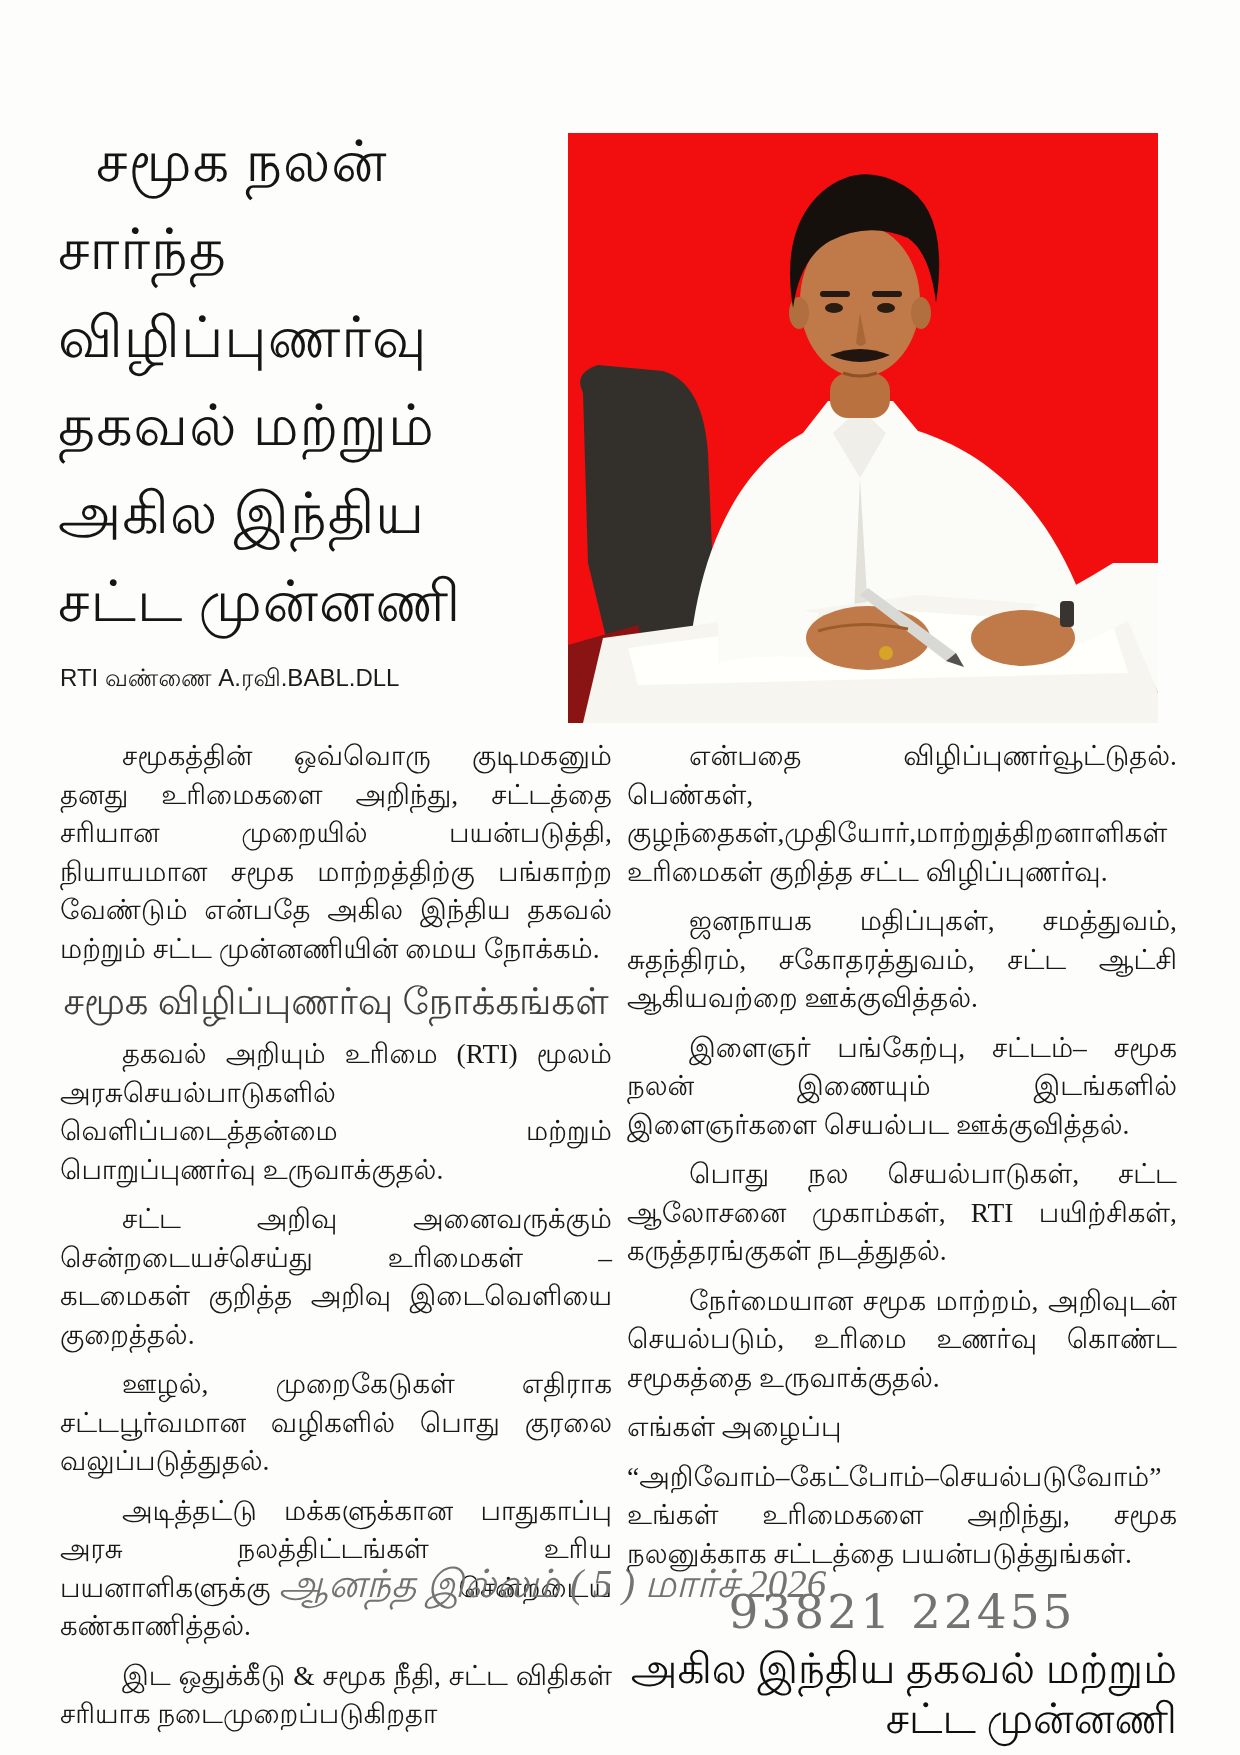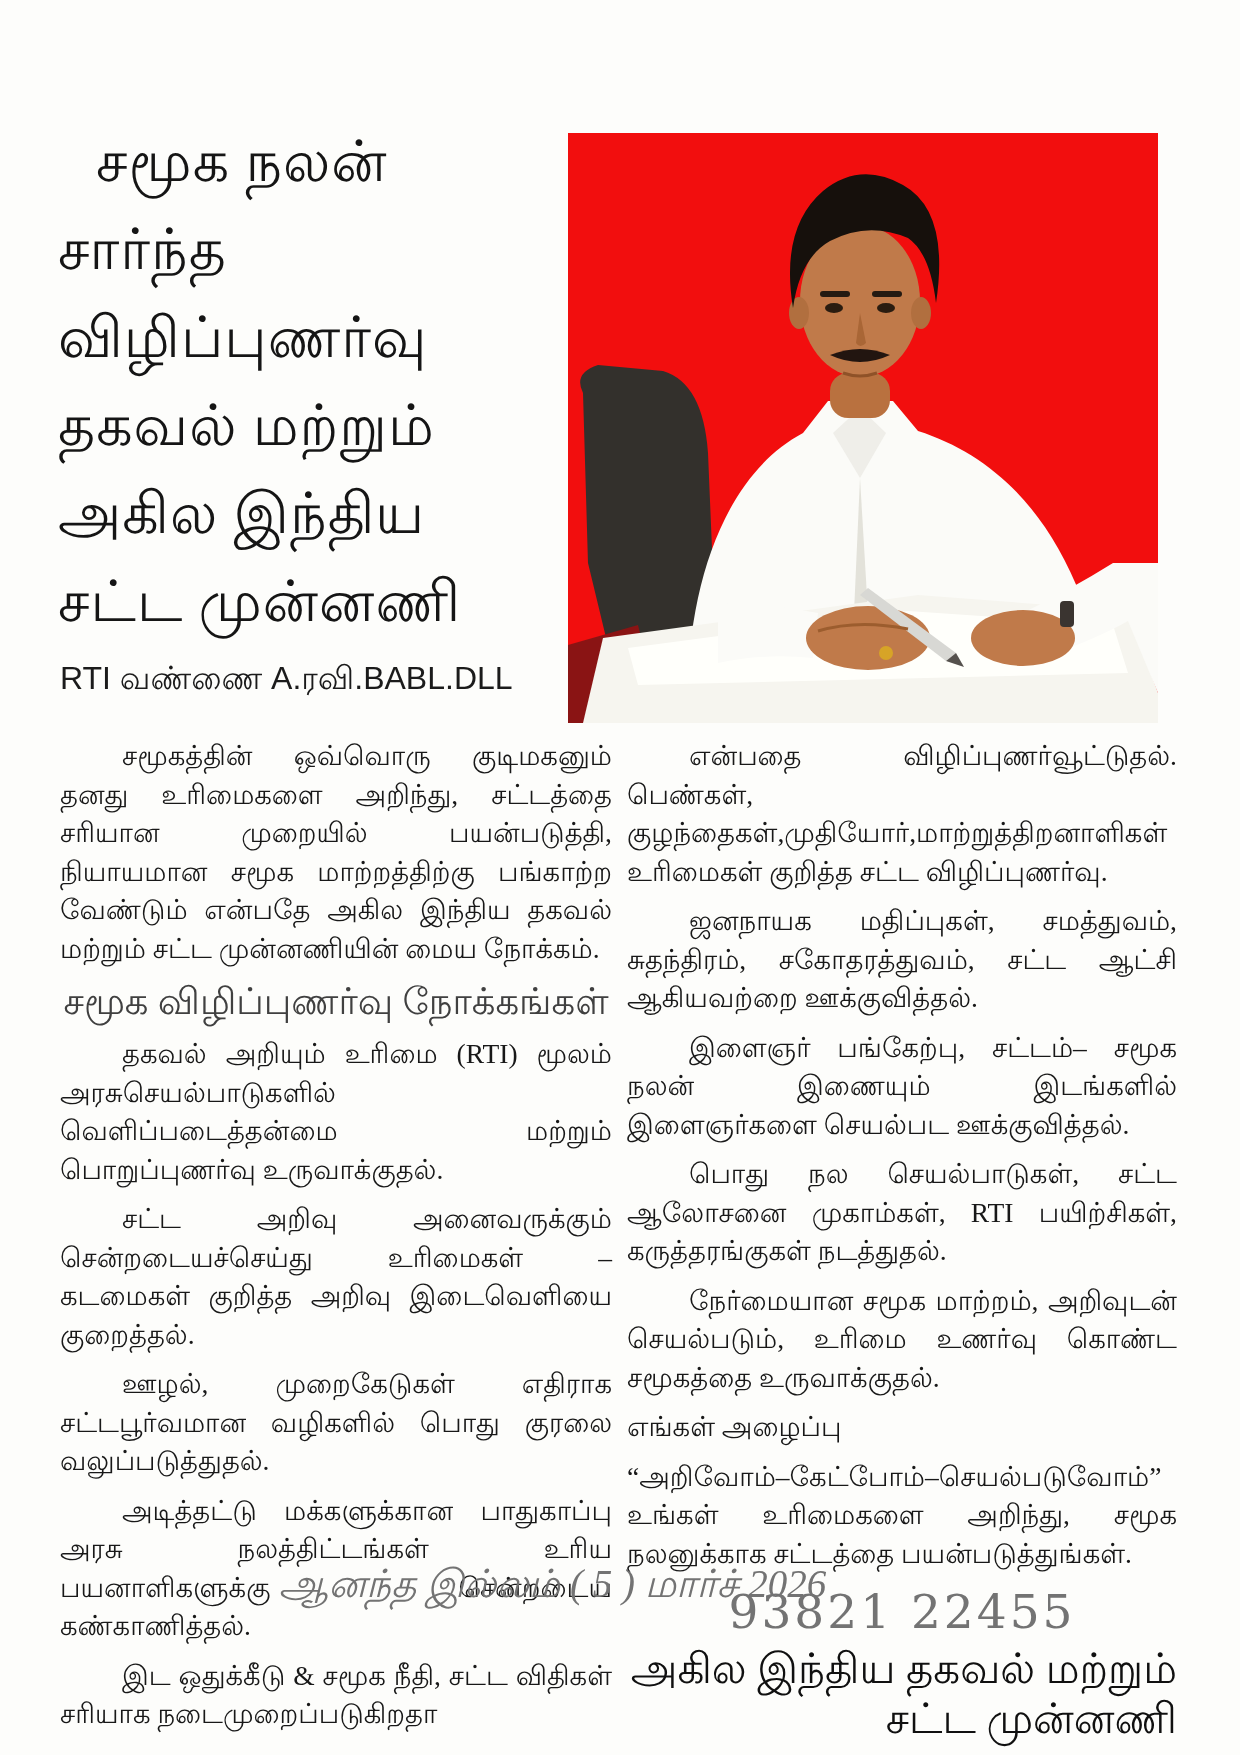--- a/index.html
+++ b/index.html
@@ -16,21 +16,21 @@
   .headline{
     position:absolute;left:58px;top:118px;width:505px;
     font-size:57px;line-height:88px;
     letter-spacing:1px;
     color:#151515;
   }
   .headline .hl-line{white-space:nowrap;}
   .headline .hl-line.first{padding-left:38px;}
   .byline{
     position:absolute;left:60px;top:660px;width:505px;
-    font-size:32px;line-height:36px;white-space:nowrap;
+    font-size:24px;line-height:36px;white-space:nowrap;
     font-family:"Liberation Sans", sans-serif;
     color:#1b1b1b;
   }
   
   .photo{
     position:absolute;left:568px;top:133px;width:590px;height:590px;
     background:#f20e0e;
   }
   .photo svg{display:block;width:100%;height:100%;}
   

